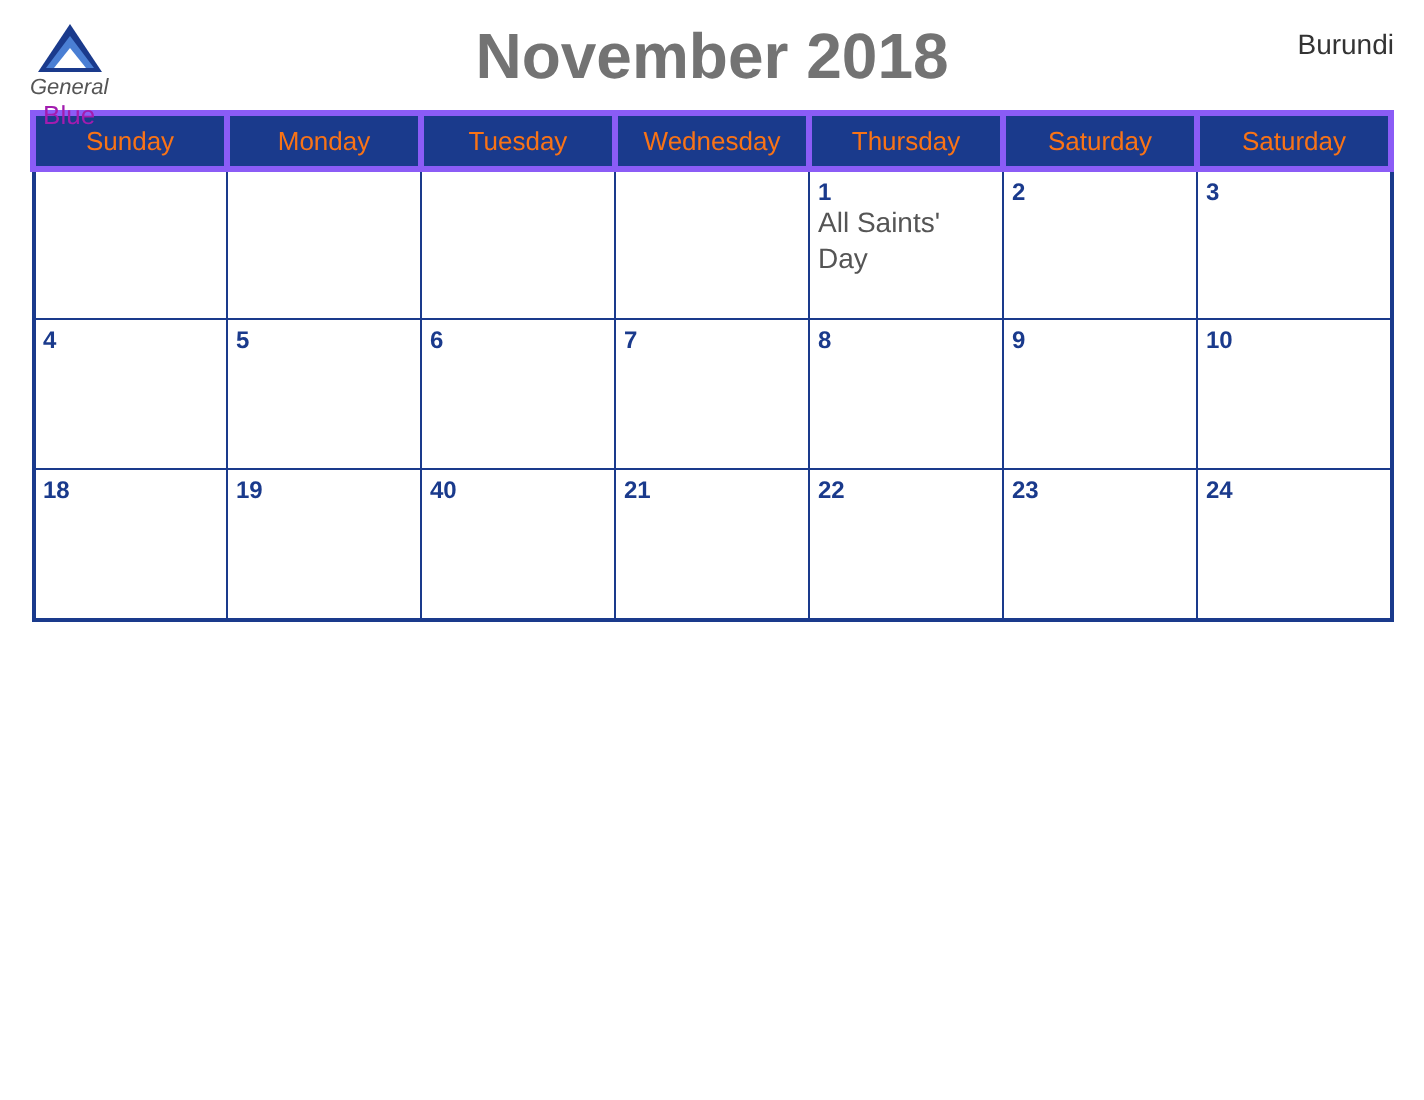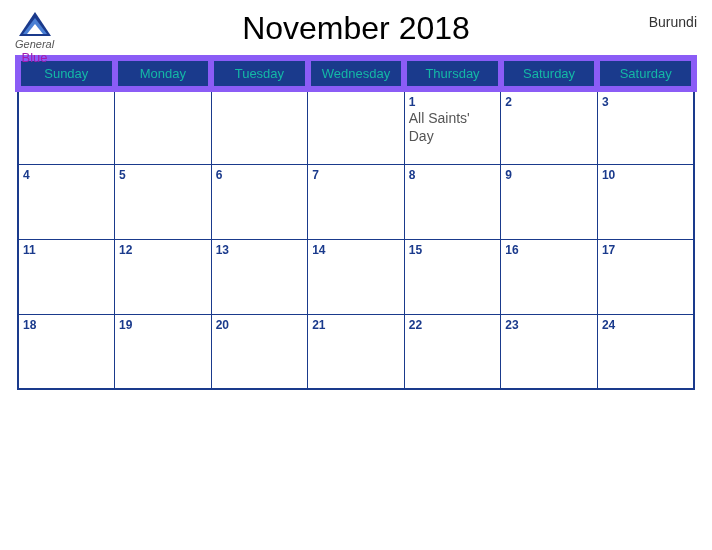--- a/index.html
+++ b/index.html
@@ -48,37 +48,37 @@
     }
     .country-label {
       position: absolute;
       right: 0;
       top: 4px;
       font-size: 14px;
       color: #333;
     }
     .month-title {
       font-size: 32px;
-      color: #000000;
-      font-weight: normal;
+      color: #737373;
+      font-weight: bold;
       text-align: center;
     }
     .calendar-grid {
       width: 100%;
       border-collapse: collapse;
       border: 2px solid #1a3a8c;
     }
     .calendar-grid th {
       background-color: #1a3a8c;
-      color: #14b8a6;
+      color: #f97316;
       text-align: center;
       padding: 5px 0;
       font-size: 13px;
       font-weight: normal;
-      border: 6px solid #8b5cf6;
+      border: 3px solid #8b5cf6;
     }
     .calendar-grid td {
       border: 1px solid #1a3a8c;
       vertical-align: top;
       width: calc(100% / 7);
       height: 75px;
       padding: 3px 4px;
       background: #fff;
     }
     .day-number {
@@ -158,50 +158,27 @@
           </td>
           <td>
             <span class="day-number">9</span>
           </td>
           <td>
             <span class="day-number">10</span>
           </td>
         </tr>
         <tr>
           <td>
-            <span class="day-number">11</span>
-          </td>
-          <td>
-            <span class="day-number">12</span>
-          </td>
-          <td>
-            <span class="day-number">13</span>
-          </td>
-          <td>
-            <span class="day-number">14</span>
-          </td>
-          <td>
-            <span class="day-number">15</span>
-          </td>
-          <td>
-            <span class="day-number">16</span>
-          </td>
-          <td>
-            <span class="day-number">17</span>
-          </td>
-        </tr>
-        <tr>
-          <td>
             <span class="day-number">18</span>
           </td>
           <td>
             <span class="day-number">19</span>
           </td>
           <td>
-            <span class="day-number">20</span>
+            <span class="day-number">40</span>
           </td>
           <td>
             <span class="day-number">21</span>
           </td>
           <td>
             <span class="day-number">22</span>
           </td>
           <td>
             <span class="day-number">23</span>
           </td>

